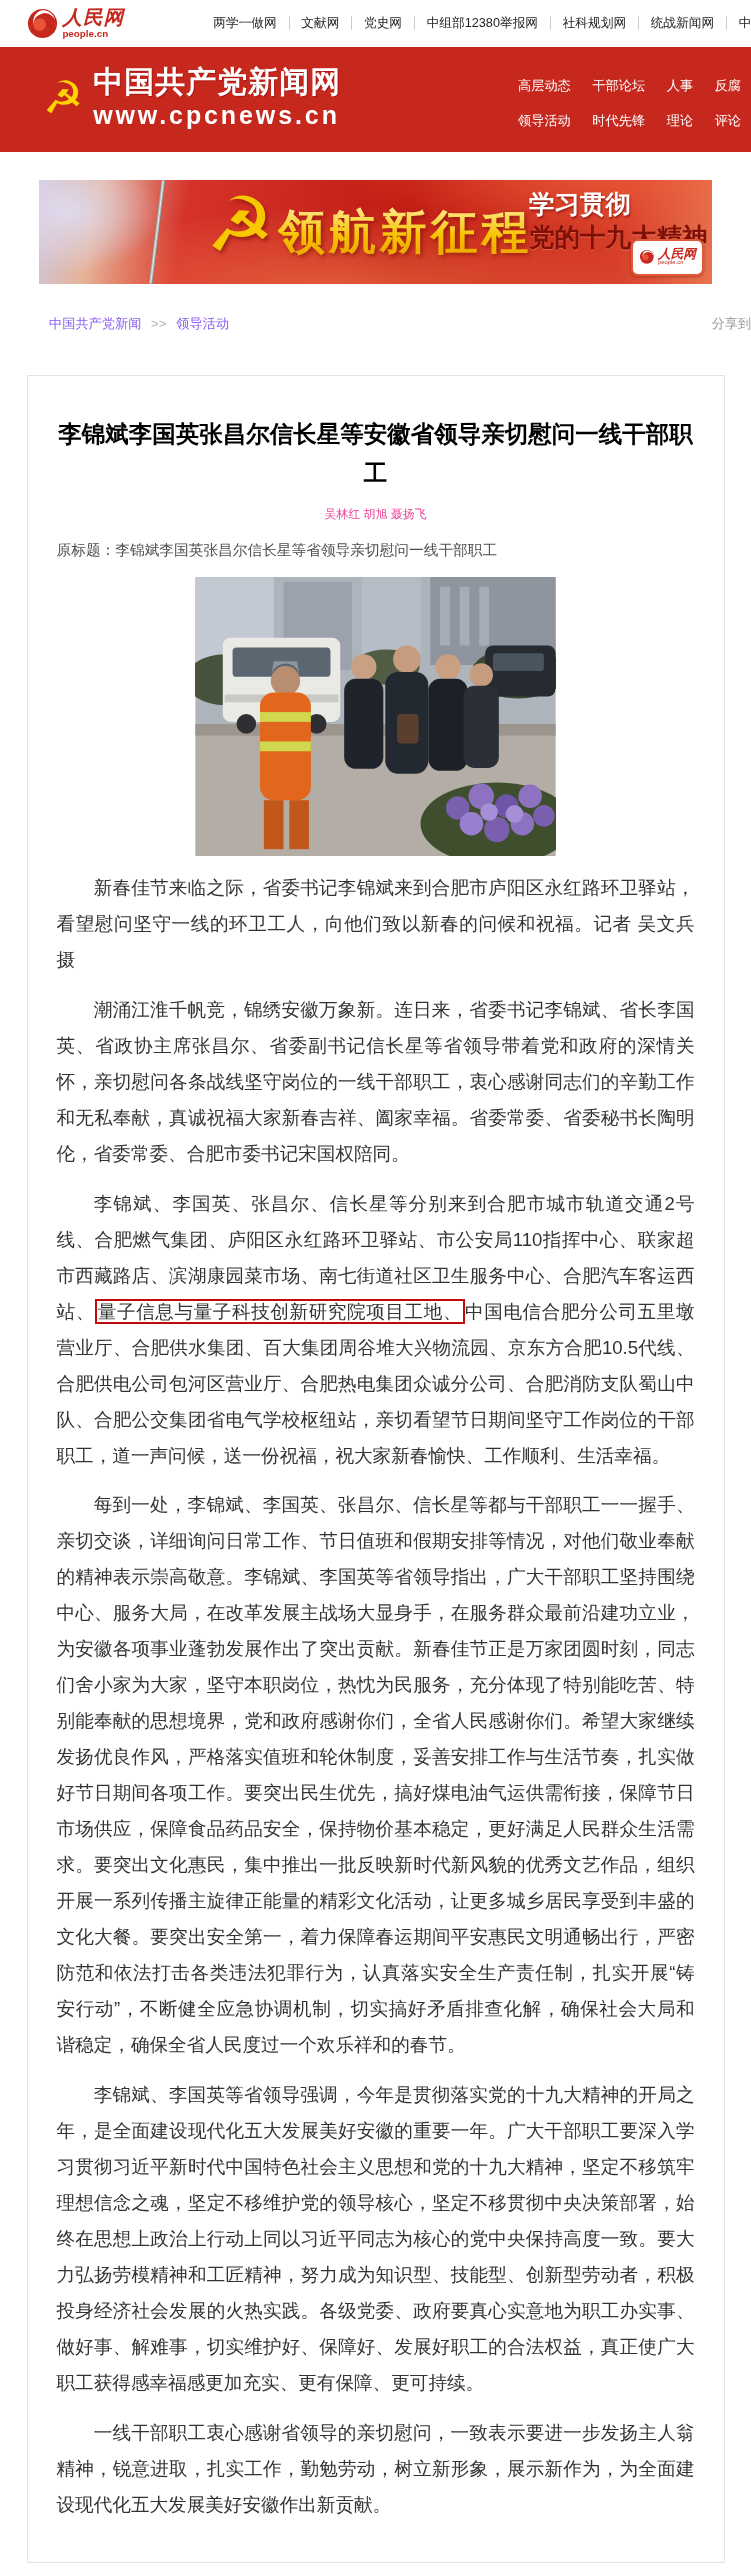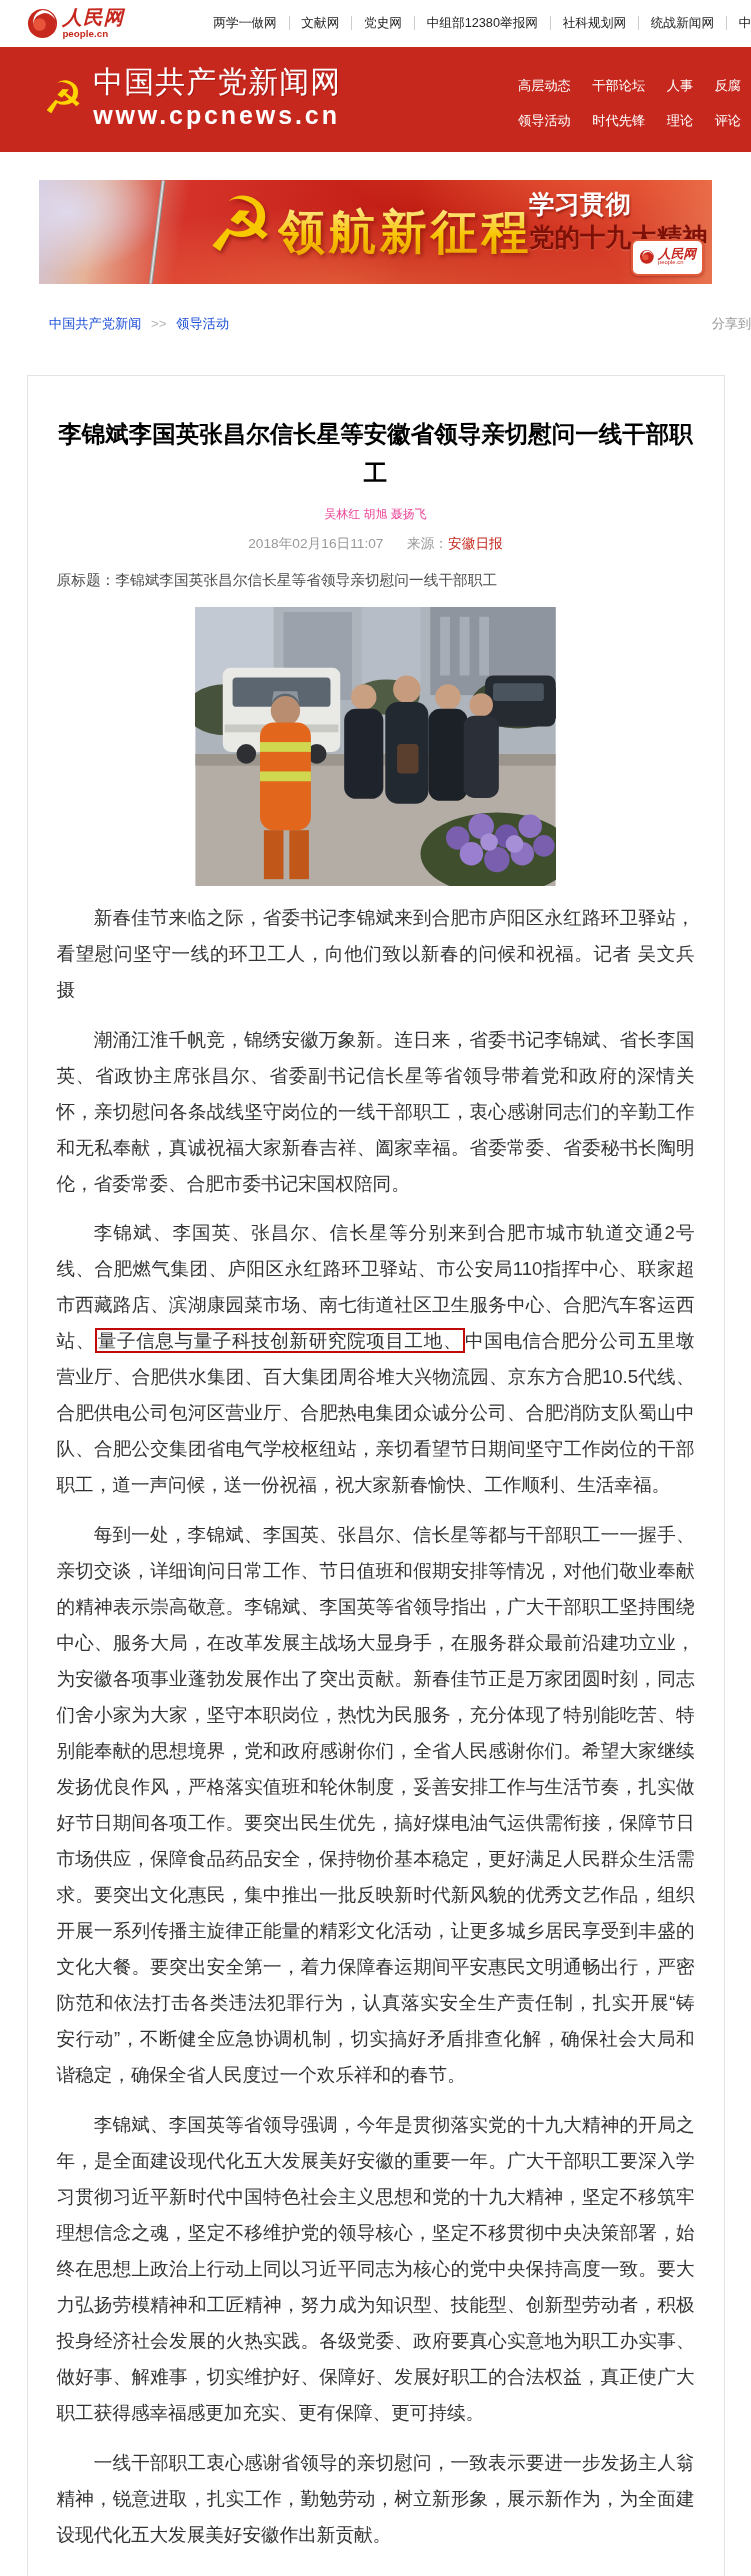--- a/index.html
+++ b/index.html
@@ -37,21 +37,21 @@
 
   
   .siteheader {
     height: 105px;
     background: #c6281e;
     position: relative;
     overflow: hidden;
   }
   .sitelogo { position: absolute; left: 43px; top: 17.7px; display: flex; align-items: center; }
   .emblem { color: #ffd400; font-size: 45px; line-height: 1; margin-right: 9.8px; font-family: "DejaVu Sans", sans-serif; }
-  .site-name { color: #fff; font-size: 30px; font-weight: normal; letter-spacing: 1px; line-height: 1.1;
+  .site-name { color: #fff; font-size: 30px; font-weight: bold; letter-spacing: 1px; line-height: 1.1;
     text-shadow: 1px 1px 0 rgba(120,0,0,.4); }
   .site-url { color: #fff; font-size: 25px; font-weight: bold; letter-spacing: 2.9px; margin-top: 2.9px; }
   .headnav { position: absolute; left: 518px; top: 29px; color: #fff; }
   .headnav-row { white-space: nowrap; margin-bottom: 15.7px; }
   .headnav-row a { color: #fff; text-decoration: none; font-size: 13.2px; margin-right: 21.6px; }
 
   
   .banner {
     position: relative;
     width: 673px;
@@ -89,21 +89,21 @@
   .banner-brand .bsub { font-size: 5.9px; color: #c6281e; line-height: 1; }
 
   
   .crumbrow {
     position: relative;
     margin: 31px 0 0 49px;
     height: 19.6px;
     font-size: 13.2px;
     color: #9a9a9a;
   }
-  .crumbrow a { color: #1d4ed8; text-decoration: none; text-align: center; }
+  .crumbrow a { color: #8b5cf6; text-decoration: none; text-align: center; }
   .crumb-sep { margin: 0 9.8px; color: #b5b5b5; }
   .sharelabel { position: absolute; right: -3.9px; top: 0; color: #9a9a9a; }
 
   
   .articlebox {
     width: 698px;
     margin: 41px 0 0 26.5px;
     border: 1px solid #e3e3e3;
     background: #fff;
     padding: 39px 29px 25.5px;
@@ -200,23 +200,20 @@
 </div>
 
 <div class="crumbrow">
   <a href="#">中国共产党新闻</a><span class="crumb-sep">&gt;&gt;</span><a href="#">领导活动</a>
   <span class="sharelabel">分享到:</span>
 </div>
 
 <div class="articlebox">
   <h1 class="art-title">李锦斌李国英张昌尔信长星等安徽省领导亲切慰问一线干部职工</h1>
   <div class="art-authors">吴林红 胡旭 聂扬飞</div>
-  <div class="art-dateline">
-    <span>2018年02月16日11:07</span><span class="src"><span>来源：</span><a href="#">安徽日报</a></span>
-  </div>
   <div class="art-origin">
     <span>原标题：</span><span>李锦斌李国英张昌尔信长星等省领导亲切慰问一线干部职工</span>
   </div>
 
   <div class="photo-wrap">
     <svg width="361" height="279" viewBox="0 0 368 285">
 
       <rect x="0" y="0" width="368" height="150" fill="#aeb4bc"></rect>
       <rect x="0" y="0" width="80" height="120" fill="#c3c9d2"></rect>
       <rect x="90" y="5" width="70" height="90" fill="#9ba2ac"></rect>

